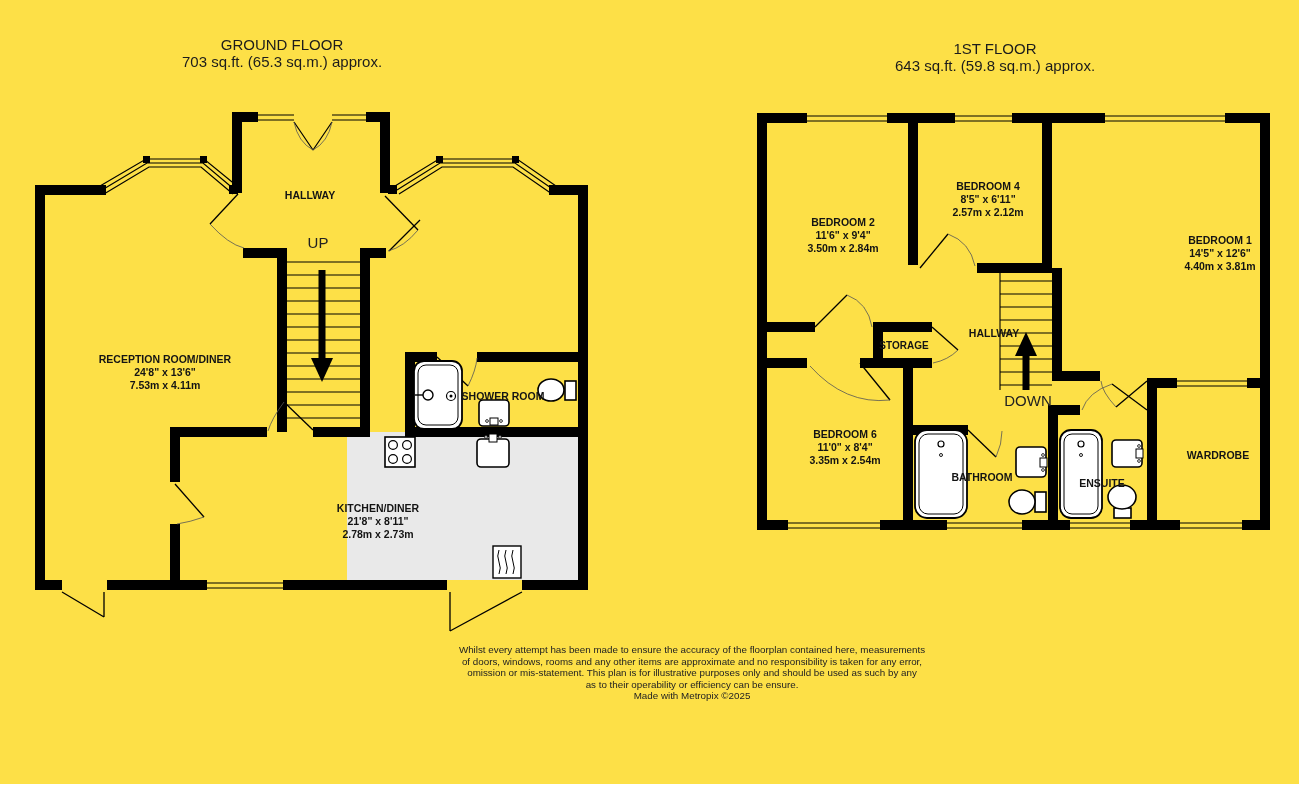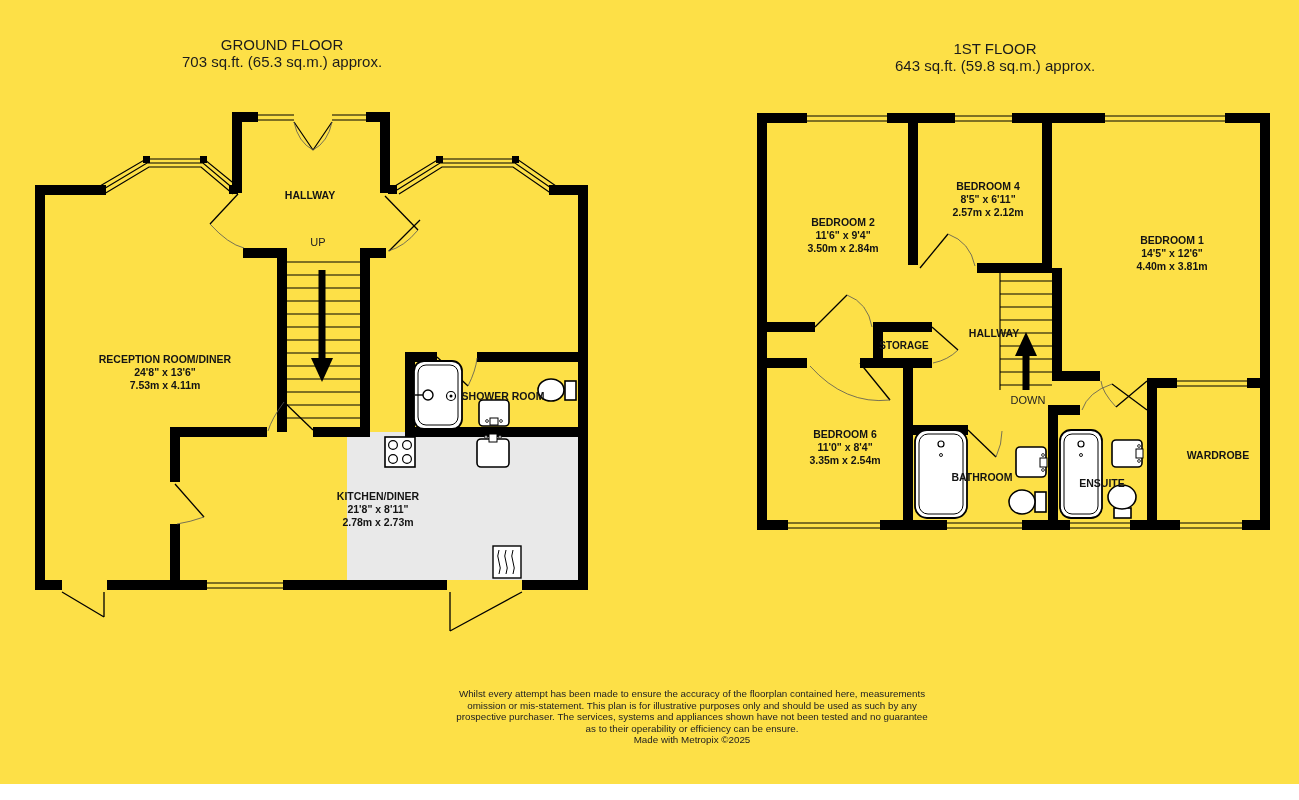--- a/index.html
+++ b/index.html
@@ -4,21 +4,21 @@
 <style>
   html,body{margin:0;padding:0;background:#fff;}
   .stage{position:relative;width:1299px;height:784px;background:#fde047;
          font-family:"Liberation Sans",sans-serif;overflow:hidden;}
   .plan-svg{position:absolute;left:0;top:0;}
   .floor-title{position:absolute;transform:translateX(-50%);text-align:center;
                color:#1c1c1c;font-size:15px;line-height:17px;white-space:nowrap;}
   .room-label{position:absolute;transform:translateX(-50%);text-align:center;
               color:#141414;font-weight:bold;font-size:10.5px;line-height:13px;white-space:nowrap;}
   .stair-label{position:absolute;transform:translateX(-50%);text-align:center;
-               color:#222;font-weight:normal;font-size:11px;line-height:11px;white-space:nowrap;}
+               color:#222;font-weight:normal;font-size:15px;line-height:11px;white-space:nowrap;}
   .footer-total{position:absolute;transform:translateX(-50%);font-size:13.5px;
                 color:#111;white-space:nowrap;}
   .footer-disclaimer{position:absolute;transform:translateX(-50%);text-align:center;
                      font-size:9.8px;line-height:11.6px;color:#222;white-space:nowrap;}
 </style>
 </head>
 <body>
 
 <div class="stage">
 
@@ -275,37 +275,37 @@
     <div>UP</div>
   </div>
   <div class="room-label" style="left:165px;top:353px">
     <div>RECEPTION ROOM/DINER</div>
     <div>24'8"  x 13'6"</div>
     <div>7.53m  x 4.11m</div>
   </div>
   <div class="room-label" style="left:503px;top:390px">
     <div>SHOWER ROOM</div>
   </div>
-  <div class="room-label" style="left:378px;top:490px">
+  <div class="room-label" style="left:378px;top:502px">
     <div>KITCHEN/DINER</div>
     <div>21'8"  x 8'11"</div>
     <div>2.78m  x 2.73m</div>
   </div>
 
   <div class="room-label" style="left:843px;top:216px">
     <div>BEDROOM 2</div>
     <div>11'6"  x 9'4"</div>
     <div>3.50m  x 2.84m</div>
   </div>
   <div class="room-label" style="left:988px;top:180px">
     <div>BEDROOM 4</div>
     <div>8'5"  x 6'11"</div>
     <div>2.57m  x 2.12m</div>
   </div>
-  <div class="room-label" style="left:1172px;top:234px">
+  <div class="room-label" style="left:1220px;top:234px">
     <div>BEDROOM 1</div>
     <div>14'5"  x 12'6"</div>
     <div>4.40m  x 3.81m</div>
   </div>
   <div class="room-label" style="left:904px;top:339px;font-size:10px">
     <div>STORAGE</div>
   </div>
   <div class="room-label" style="left:994px;top:327px">
     <div>HALLWAY</div>
   </div>
@@ -320,21 +320,21 @@
   <div class="room-label" style="left:982px;top:471px">
     <div>BATHROOM</div>
   </div>
   <div class="room-label" style="left:1102px;top:477px">
     <div>ENSUITE</div>
   </div>
   <div class="room-label" style="left:1218px;top:449px">
     <div>WARDROBE</div>
   </div>
 
-  <div class="footer-disclaimer" style="left:692px;top:688px">
+  <div class="footer-disclaimer" style="left:692px;top:644px">
     <div>Whilst every attempt has been made to ensure the accuracy of the floorplan contained here, measurements</div>
+    <div>of doors, windows, rooms and any other items are approximate and no responsibility is taken for any error,</div>
     <div>omission or mis-statement. This plan is for illustrative purposes only and should be used as such by any</div>
-    <div>prospective purchaser. The services, systems and appliances shown have not been tested and no guarantee</div>
     <div>as to their operability or efficiency can be ensure.</div>
     <div>Made with Metropix ©2025</div>
   </div>
 
 </div>
 
 </body></html>

